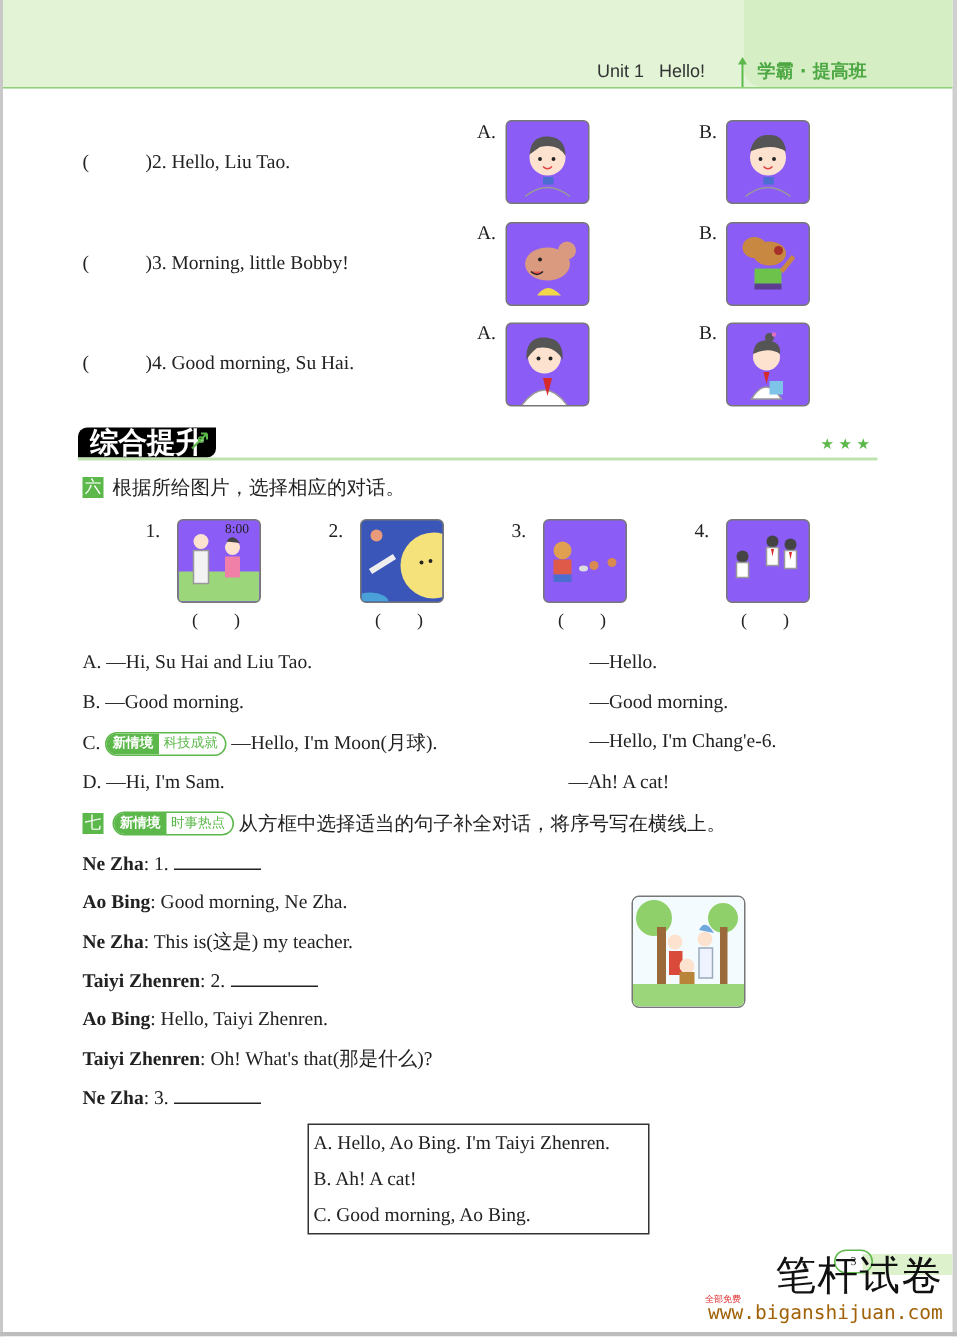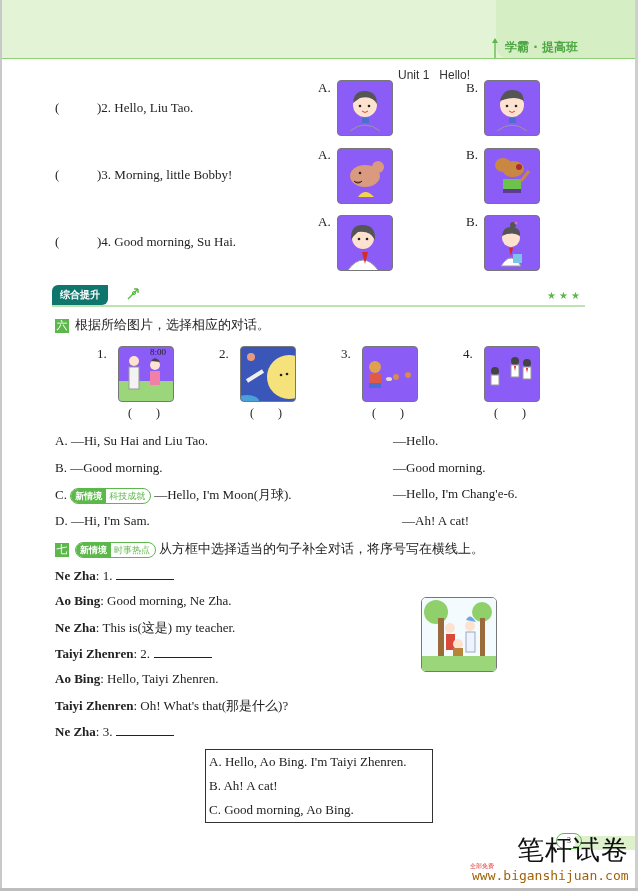--- a/index.html
+++ b/index.html
@@ -13,22 +13,22 @@
   .header-right{position:absolute;left:496px;top:0;width:139px;height:58px;background:#d6eec4;border-bottom-left-radius:12px;}
   .header-unit{position:absolute;left:398px;top:40px;font-family:"Liberation Sans","DejaVu Sans",sans-serif;font-size:12px;color:#333;}
   .header-arrow{position:absolute;left:490px;top:36px;width:10px;height:22px;}
   .header-series{position:absolute;left:505px;top:39px;font-family:"DejaVu Sans",sans-serif;font-size:12px;color:#4da843;font-weight:bold;}
   
   .q-row{position:absolute;left:55px;font-size:13px;}
   .q-paren{display:inline-block;width:42px;}
   .opt-label{position:absolute;font-size:13px;}
   .pic{position:absolute;width:54px;height:54px;border:1px solid #777;border-radius:4px;background:#8b5cf6;overflow:hidden;}
   
-  .banner{position:absolute;left:52px;top:285px;height:20px;padding:0 8px;background:#0f766e;color:#fff;
-          font-family:"DejaVu Sans",sans-serif;font-weight:bold;font-size:10px;line-height:20px;border-radius:6px 0 6px 0;}
+  .banner{position:absolute;left:52px;top:285px;height:20px;padding:0 8px;background:#000000;color:#fff;
+          font-family:"DejaVu Sans",sans-serif;font-weight:bold;font-size:19px;line-height:20px;border-radius:6px 0 6px 0;}
   .banner-rocket{position:absolute;left:124px;top:285px;width:18px;height:18px;}
   .banner-line{position:absolute;left:52px;top:305px;width:533px;height:1.5px;background:#bfe3b0;}
   .stars{position:absolute;left:547px;top:290px;color:#5cb84a;font-size:10px;letter-spacing:3px;}
   .sec-num{display:inline-block;width:14px;height:14px;background:#5cb84a;color:#fff;font-family:"DejaVu Sans",sans-serif;
            font-size:11px;line-height:14px;text-align:center;margin-right:6px;vertical-align:middle;}
   .sec-title{position:absolute;left:55px;font-family:"DejaVu Sans",sans-serif;font-size:13px;color:#222;}
   .num-label{position:absolute;font-size:13px;}
   .paren-blank{position:absolute;font-size:12px;}
   .dlg{position:absolute;font-size:13px;}
   .tag{display:inline-block;vertical-align:middle;height:14px;line-height:14px;font-family:"DejaVu Sans",sans-serif;font-size:9px;
@@ -50,21 +50,21 @@
 </style>
 </head>
 <body>
 
 <div class="page-border-left"></div>
 <div class="page-border-right"></div>
 <div class="page-border-bottom"></div>
 
 <div class="header"></div>
 <div class="header-right"></div>
-<div class="header-unit" style="white-space:pre;margin-top:28px;">Unit 1   Hello!</div>
+<div class="header-unit" style="white-space:pre;">Unit 1   Hello!</div>
 <svg class="header-arrow" viewBox="0 0 10 22">
   <path d="M5 22 L5 4" stroke="#5cb84a" stroke-width="1.3" fill="none"></path>
   <path d="M2 7 L5 2 L8 7 Z" fill="#5cb84a"></path>
 </svg>
 <div class="header-series">学霸 · 提高班</div>
 
 <div class="q-row" style="top:100px;">
   <span class="q-paren"><span>(</span></span><span>)</span><span>2. Hello, Liu Tao.</span>
 </div>
 <div class="q-row" style="top:167px;">
@@ -224,21 +224,21 @@
 
 <div class="dlg" style="left:55px;top:486px;">
   <span>C.</span>
   <span class="tag"><span class="tag-a">新情境</span><span class="tag-b">科技成就</span></span><span>—Hello, I'm Moon(月球).</span>
 </div>
 <div class="dlg" style="left:393px;top:486px;">—Hello, I'm Chang'e-6.</div>
 
 <div class="dlg" style="left:55px;top:513px;">
   <span>D.</span> <span>—Hi, I'm Sam.</span>
 </div>
-<div class="dlg" style="left:402px;top:513px;">—Ah! A cat!</div>
+<div class="dlg" style="left:379px;top:513px;">—Ah! A cat!</div>
 
 <div class="sec-title" style="top:540px;">
   <span class="sec-num">七</span><span class="tag"><span class="tag-a">新情境</span><span class="tag-b">时事热点</span></span><span>从方框中选择适当的句子补全对话，将序号写在横线上。</span>
 </div>
 
 <div class="line-row" style="top:567px;">
   <span class="speaker">Ne Zha</span><span>: </span><span>1.</span><span class="blank"></span>
 </div>
 <div class="line-row" style="top:593px;">
   <span class="speaker">Ao Bing</span><span>: </span><span>Good morning, Ne Zha.</span>

